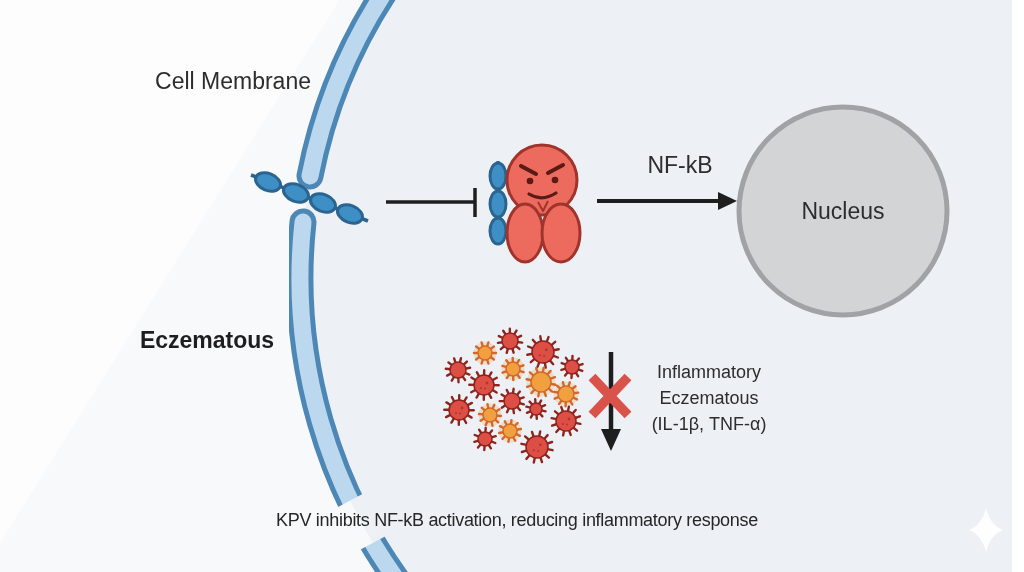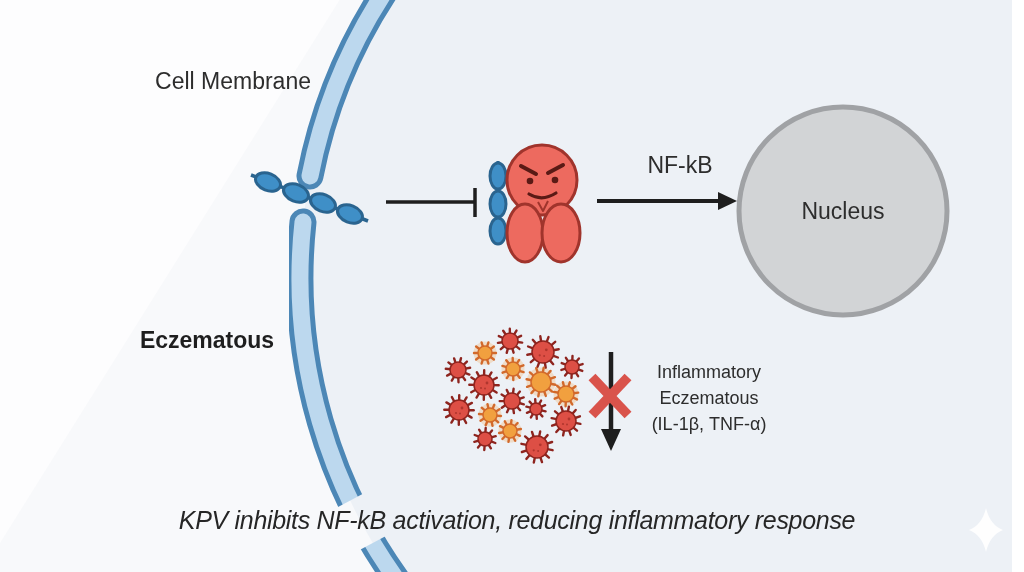--- a/index.html
+++ b/index.html
@@ -12,21 +12,21 @@
   .lbl {
     position:absolute; transform:translate(-50%,-50%);
     text-align:center; color:#2d2d2d;
     font-size:23px; line-height:28px; white-space:nowrap;
   }
   .lbl span { display:block; }
   .lbl-bold { font-weight:bold; color:#1e1e1e; }
   .lbl-cyto { font-size:18px; line-height:26px; }
   .caption {
     position:absolute; transform:translate(-50%,-50%);
-    font-size:25px; letter-spacing:-0.3px; color:#262626; white-space:nowrap;font-style:italic;
+    font-size:18px; letter-spacing:-0.3px; color:#262626; white-space:nowrap;
   }
 </style>
 </head>
 <body>
 
 <div class="stage">
   <svg width="1024" height="572" viewBox="0 0 1024 572">
     <defs>
       <mask id="capgap">
         <rect x="-40" y="-40" width="1104" height="652" fill="#fff"></rect>

